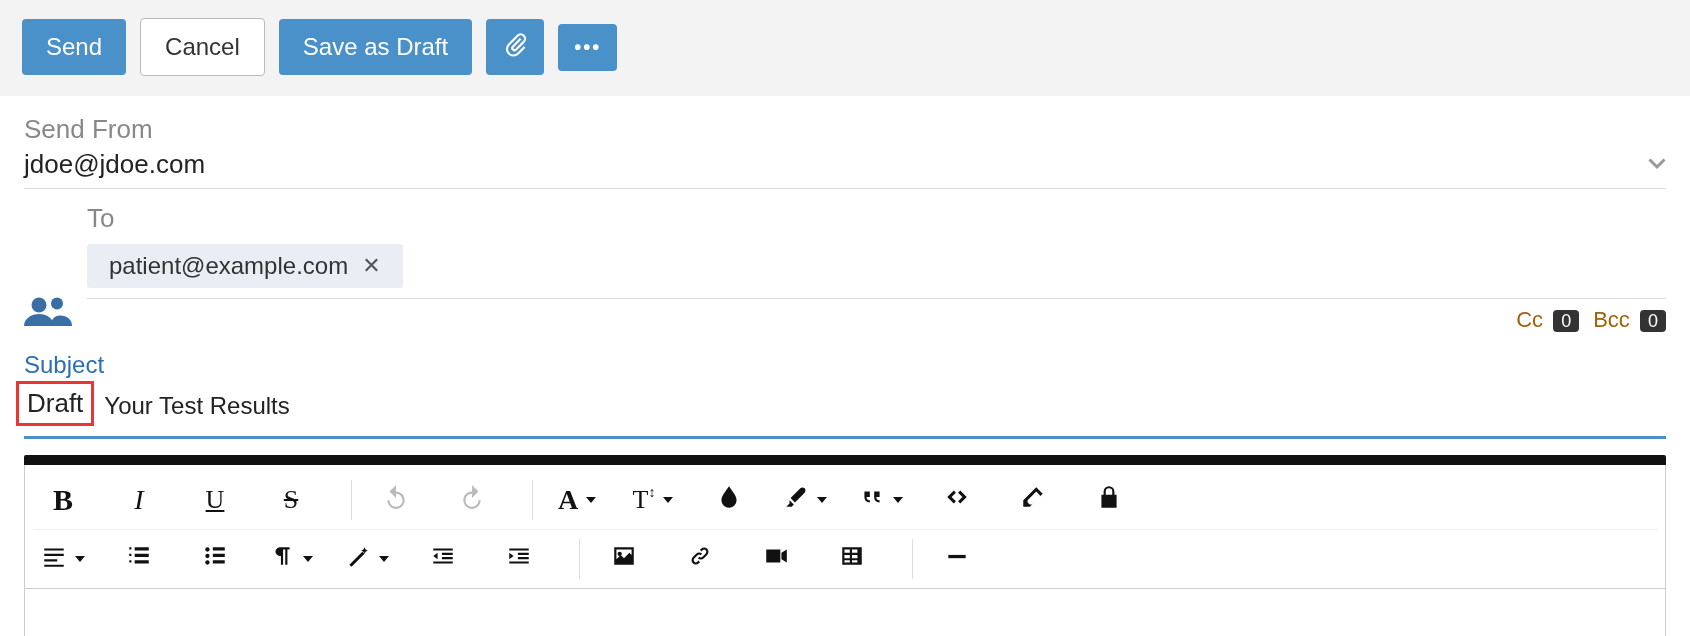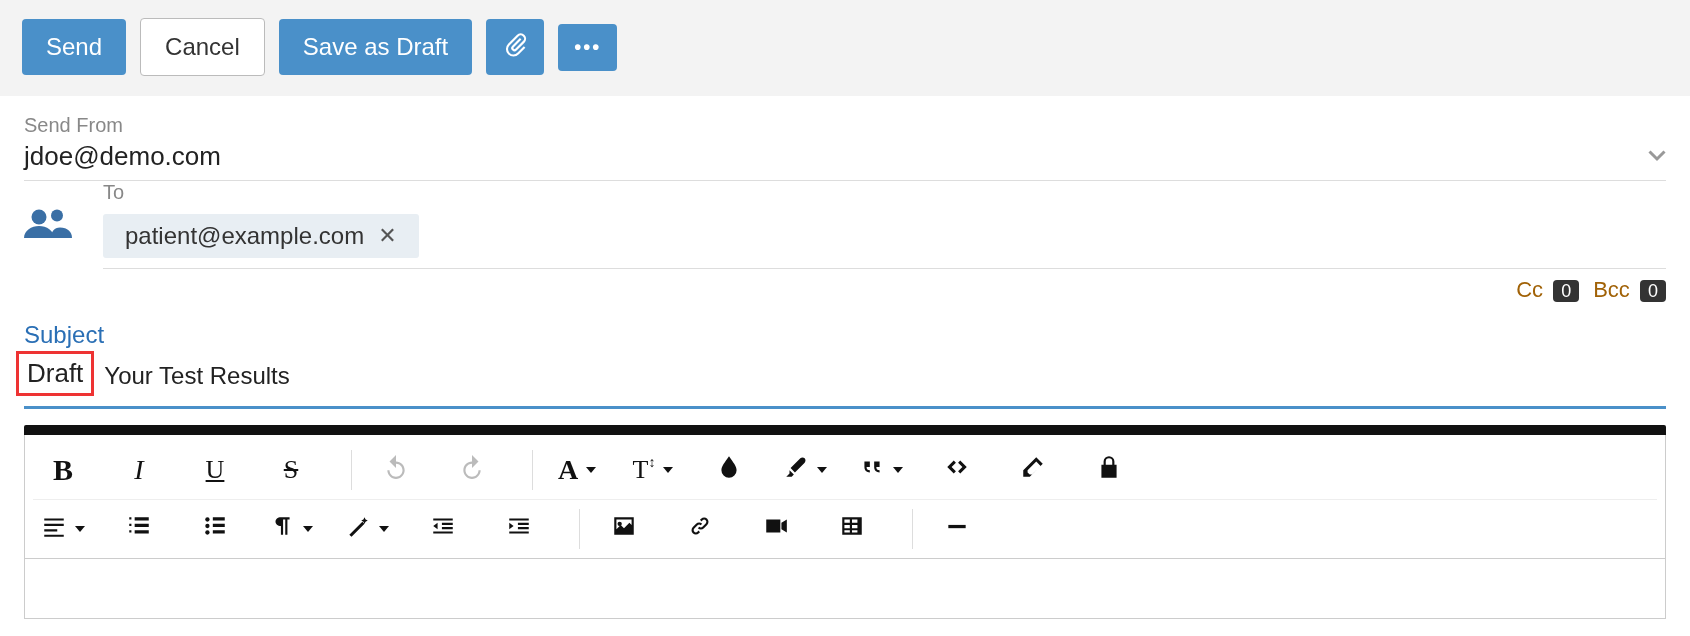--- a/index.html
+++ b/index.html
@@ -26,30 +26,30 @@
   }
   .btn-primary { background:#4a90c9; color:#fff; }
   .btn-secondary { background:#fff; color:#333; border:1px solid #bbb; }
   .btn-icon { background:#4a90c9; color:#fff; padding:12px 16px; }
   .btn-icon svg { width:26px; height:26px; fill:#fff; }
   .dots { letter-spacing:2px; font-weight:bold; font-size:20px; }
 
   .compose { padding:18px 24px 0 24px; }
 
   .field-label {
-    font-size:20px; color:#888; margin-bottom:4px;
+    font-size:26px; color:#888; margin-bottom:4px;
   }
   .from-row {
     display:flex; align-items:center; justify-content:space-between;
     border-bottom:1px solid #ddd; padding-bottom:8px;
   }
   .from-value { font-size:26px; color:#222; }
   .chev { color:#999; font-size:18px; }
 
-  .to-section { display:flex; align-items:flex-start; gap:31px;}
+  .to-section { display:flex; align-items:flex-end; margin-top:14px; gap:15px;}
   .people-icon { margin-top:24px; }
   .people-icon svg { width:48px; height:36px; fill:#3a6fa5; }
   .to-right { flex:1; }
   .to-inputrow {
     border-bottom:1px solid #ddd; padding:6px 0 10px 0;
     display:flex; align-items:center;
   }
   .chip {
     background:#e8eef3; color:#333; font-size:24px;
     padding:8px 22px; border-radius:3px;
@@ -123,21 +123,21 @@
   <button class="btn btn-icon">
     <span class="dots">•••</span>
   </button>
 </div>
 
 <div class="compose">
 
   <div>
     <div class="field-label">Send From</div>
     <div class="from-row">
-      <span class="from-value">jdoe@demo.com</span>
+      <span class="from-value">jdoe@jdoe.com</span>
       <span class="chev">
         <svg width="18" height="12" viewBox="0 0 12 8">
             <path d="M1 1l5 5 5-5" stroke="#999" stroke-width="2" fill="none"></path>
           </svg>
       </span>
     </div>
   </div>
 
   <div class="to-section">
     <span class="people-icon">

